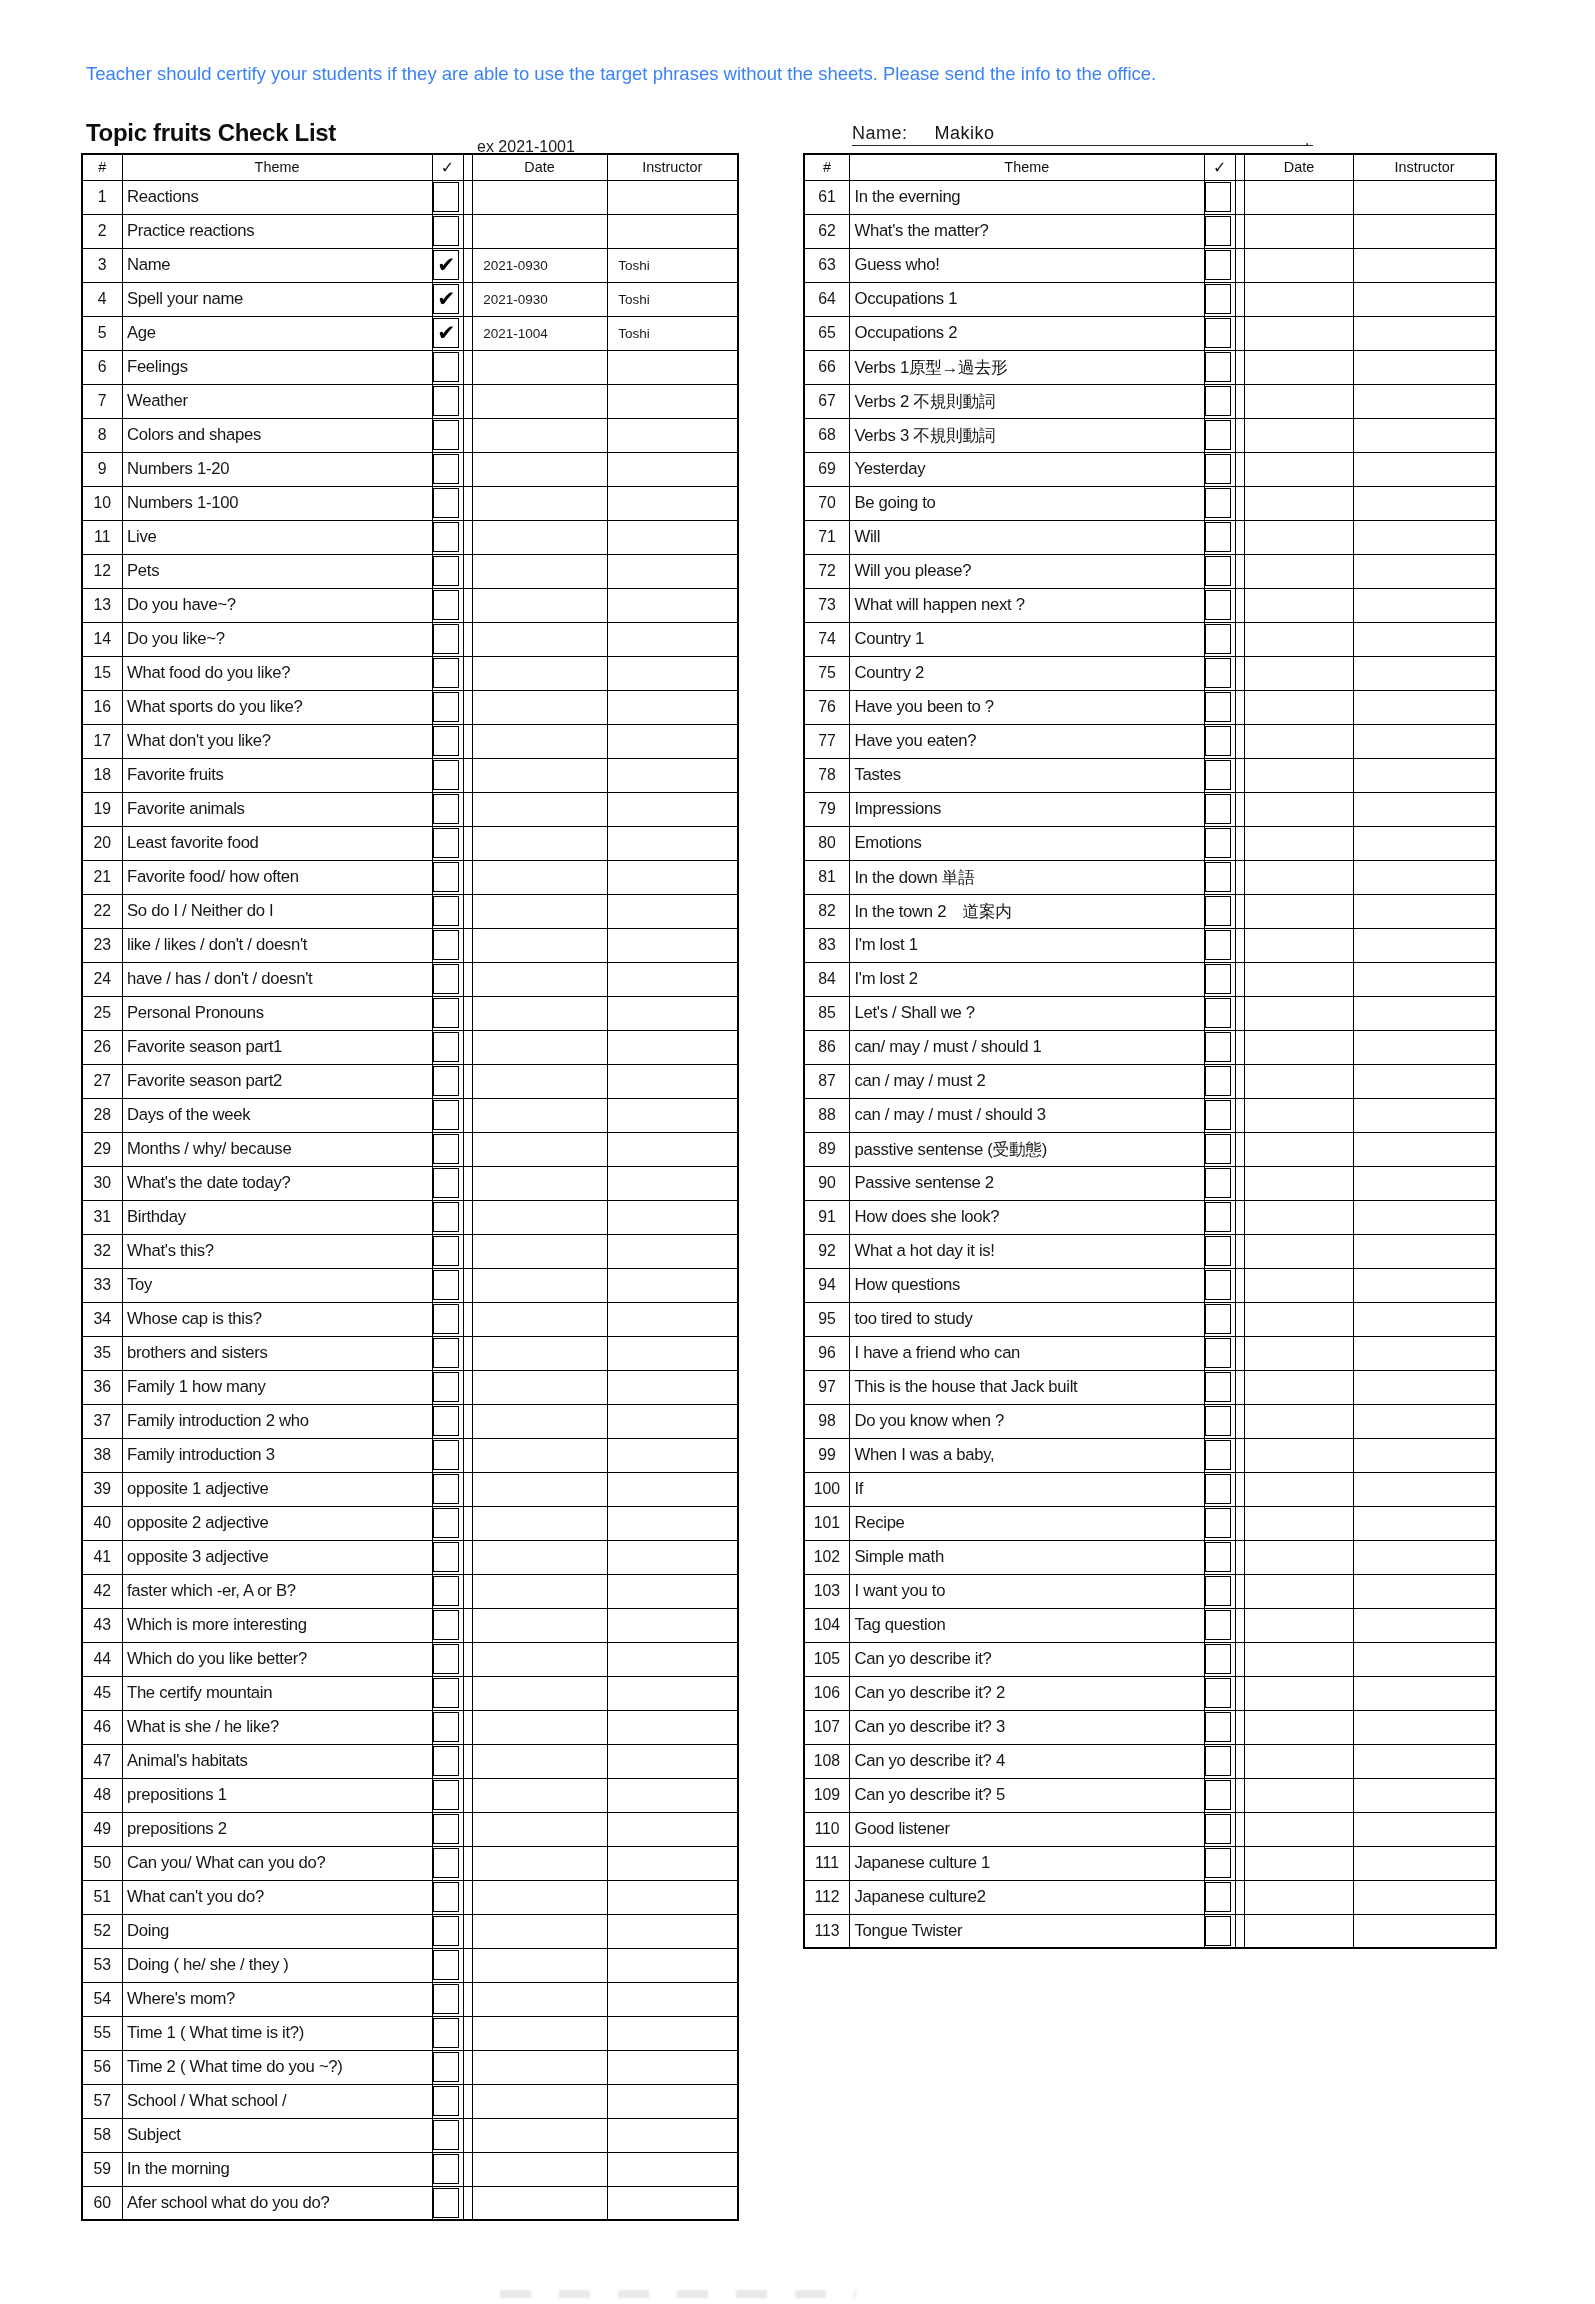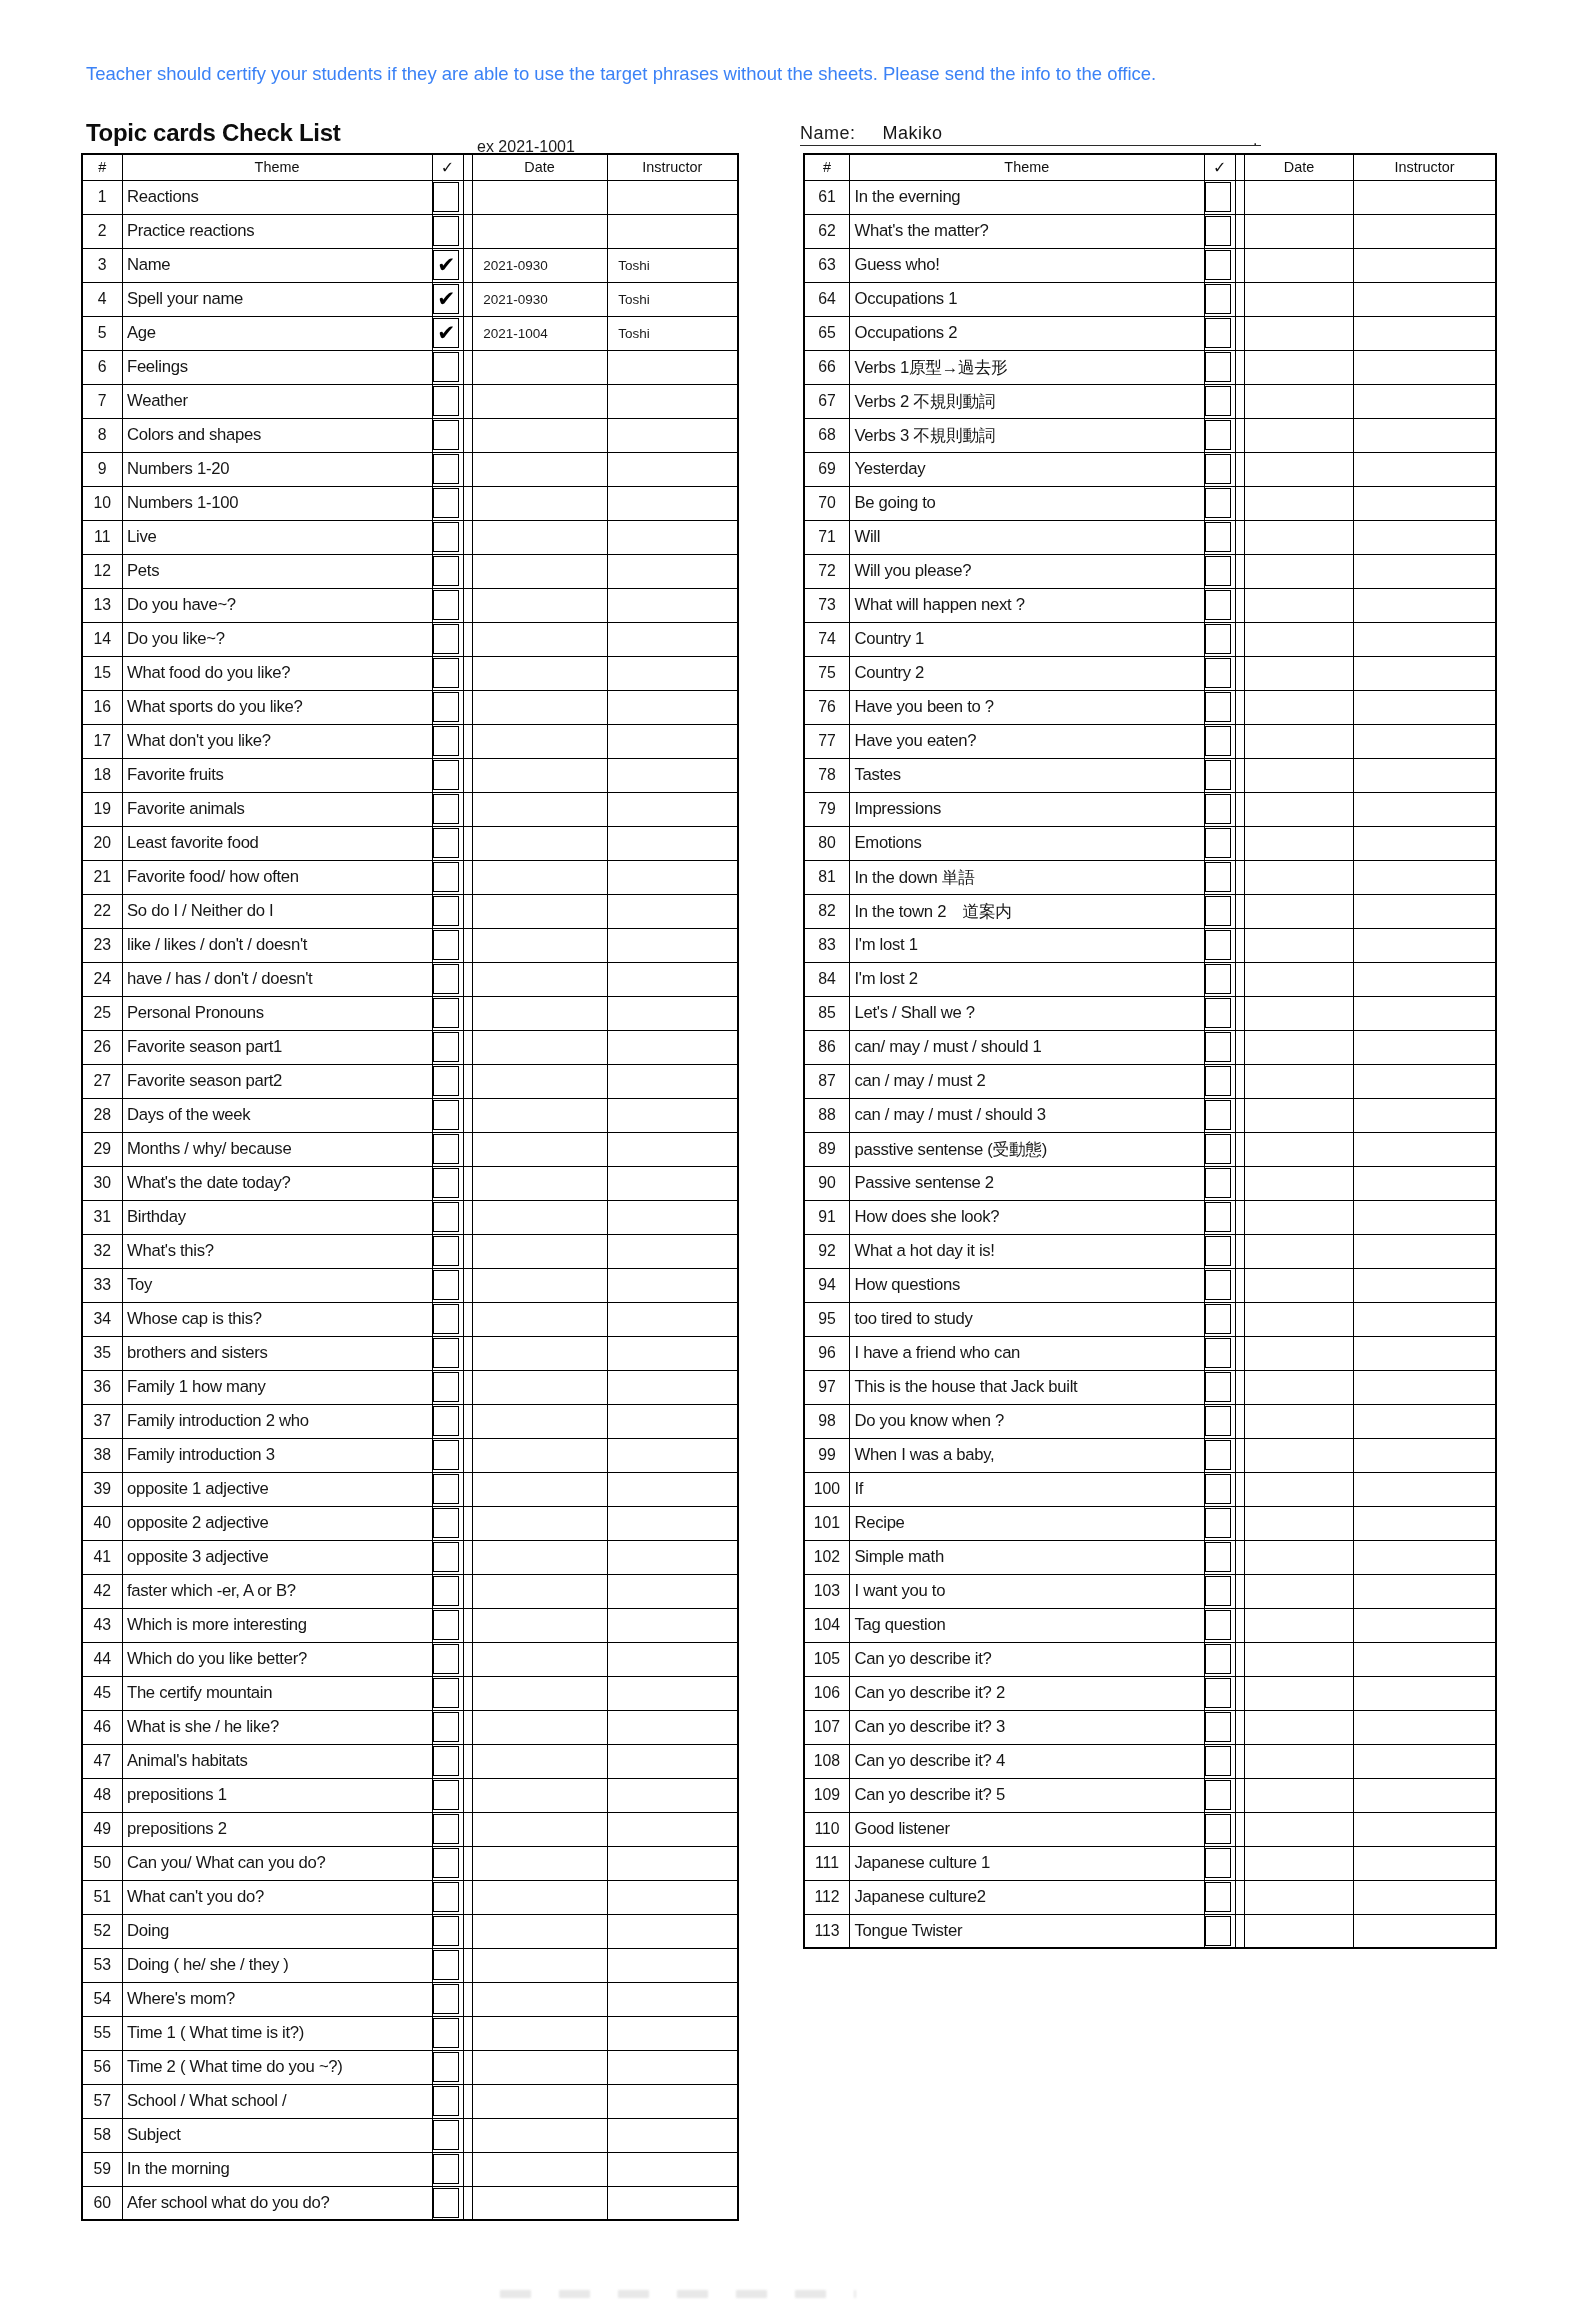--- a/index.html
+++ b/index.html
@@ -13,21 +13,21 @@
     white-space:nowrap;
   }
   .title{
     position:absolute;left:86px;top:119px;font-size:24px;font-weight:bold;
     letter-spacing:-0.3px;color:#0d0d0d;white-space:nowrap;
   }
   .ex-label{
     position:absolute;left:477px;top:138px;font-size:16px;color:#1c1c1c;white-space:nowrap;
   }
   .name-field{
-    position:absolute;left:800px;top:113px;width:461px;height:31px;
+    position:absolute;left:852px;top:113px;width:461px;height:31px;
     border-bottom:1.8px solid #2b2b2b;display:flex;align-items:flex-end;padding-bottom:0.9px;
   }
   .name-label{font-size:18px;color:#1c1c1c;letter-spacing:0.5px;}
   .name-value{font-size:18px;color:#141414;margin-left:27px;letter-spacing:0.5px;margin-top:34px;}
   .name-period{margin-left:auto;font-size:16px;color:#222;padding-right:3.6px;line-height:9px;}
 
   table.check-table{
     position:absolute;border-collapse:collapse;table-layout:fixed;background:#fff;
     border:2.7px solid #000;
   }
@@ -57,21 +57,21 @@
     position:absolute;left:500px;top:2290px;width:356px;height:8px;opacity:.35;
     background:repeating-linear-gradient(90deg,#bfbfbf 0 31px,transparent 31px 59px);
     filter:blur(0.9px);
   }
 </style>
 </head>
 <body>
 
 <div class="notice" style="color: #3b82f6;">Teacher should certify your students if they are able to use the target phrases without the sheets. Please send the info to the office.</div>
 
-<div class="title">Topic cards Check List</div>
+<div class="title">Topic fruits Check List</div>
 <div class="ex-label">ex 2021-1001</div>
 
 <div class="name-field">
   <span class="name-label">Name:</span>
   <span class="name-value">Makiko</span>
   <span class="name-period">.</span>
 </div>
 
 <table class="check-table" id="left-table">
   <colgroup>

